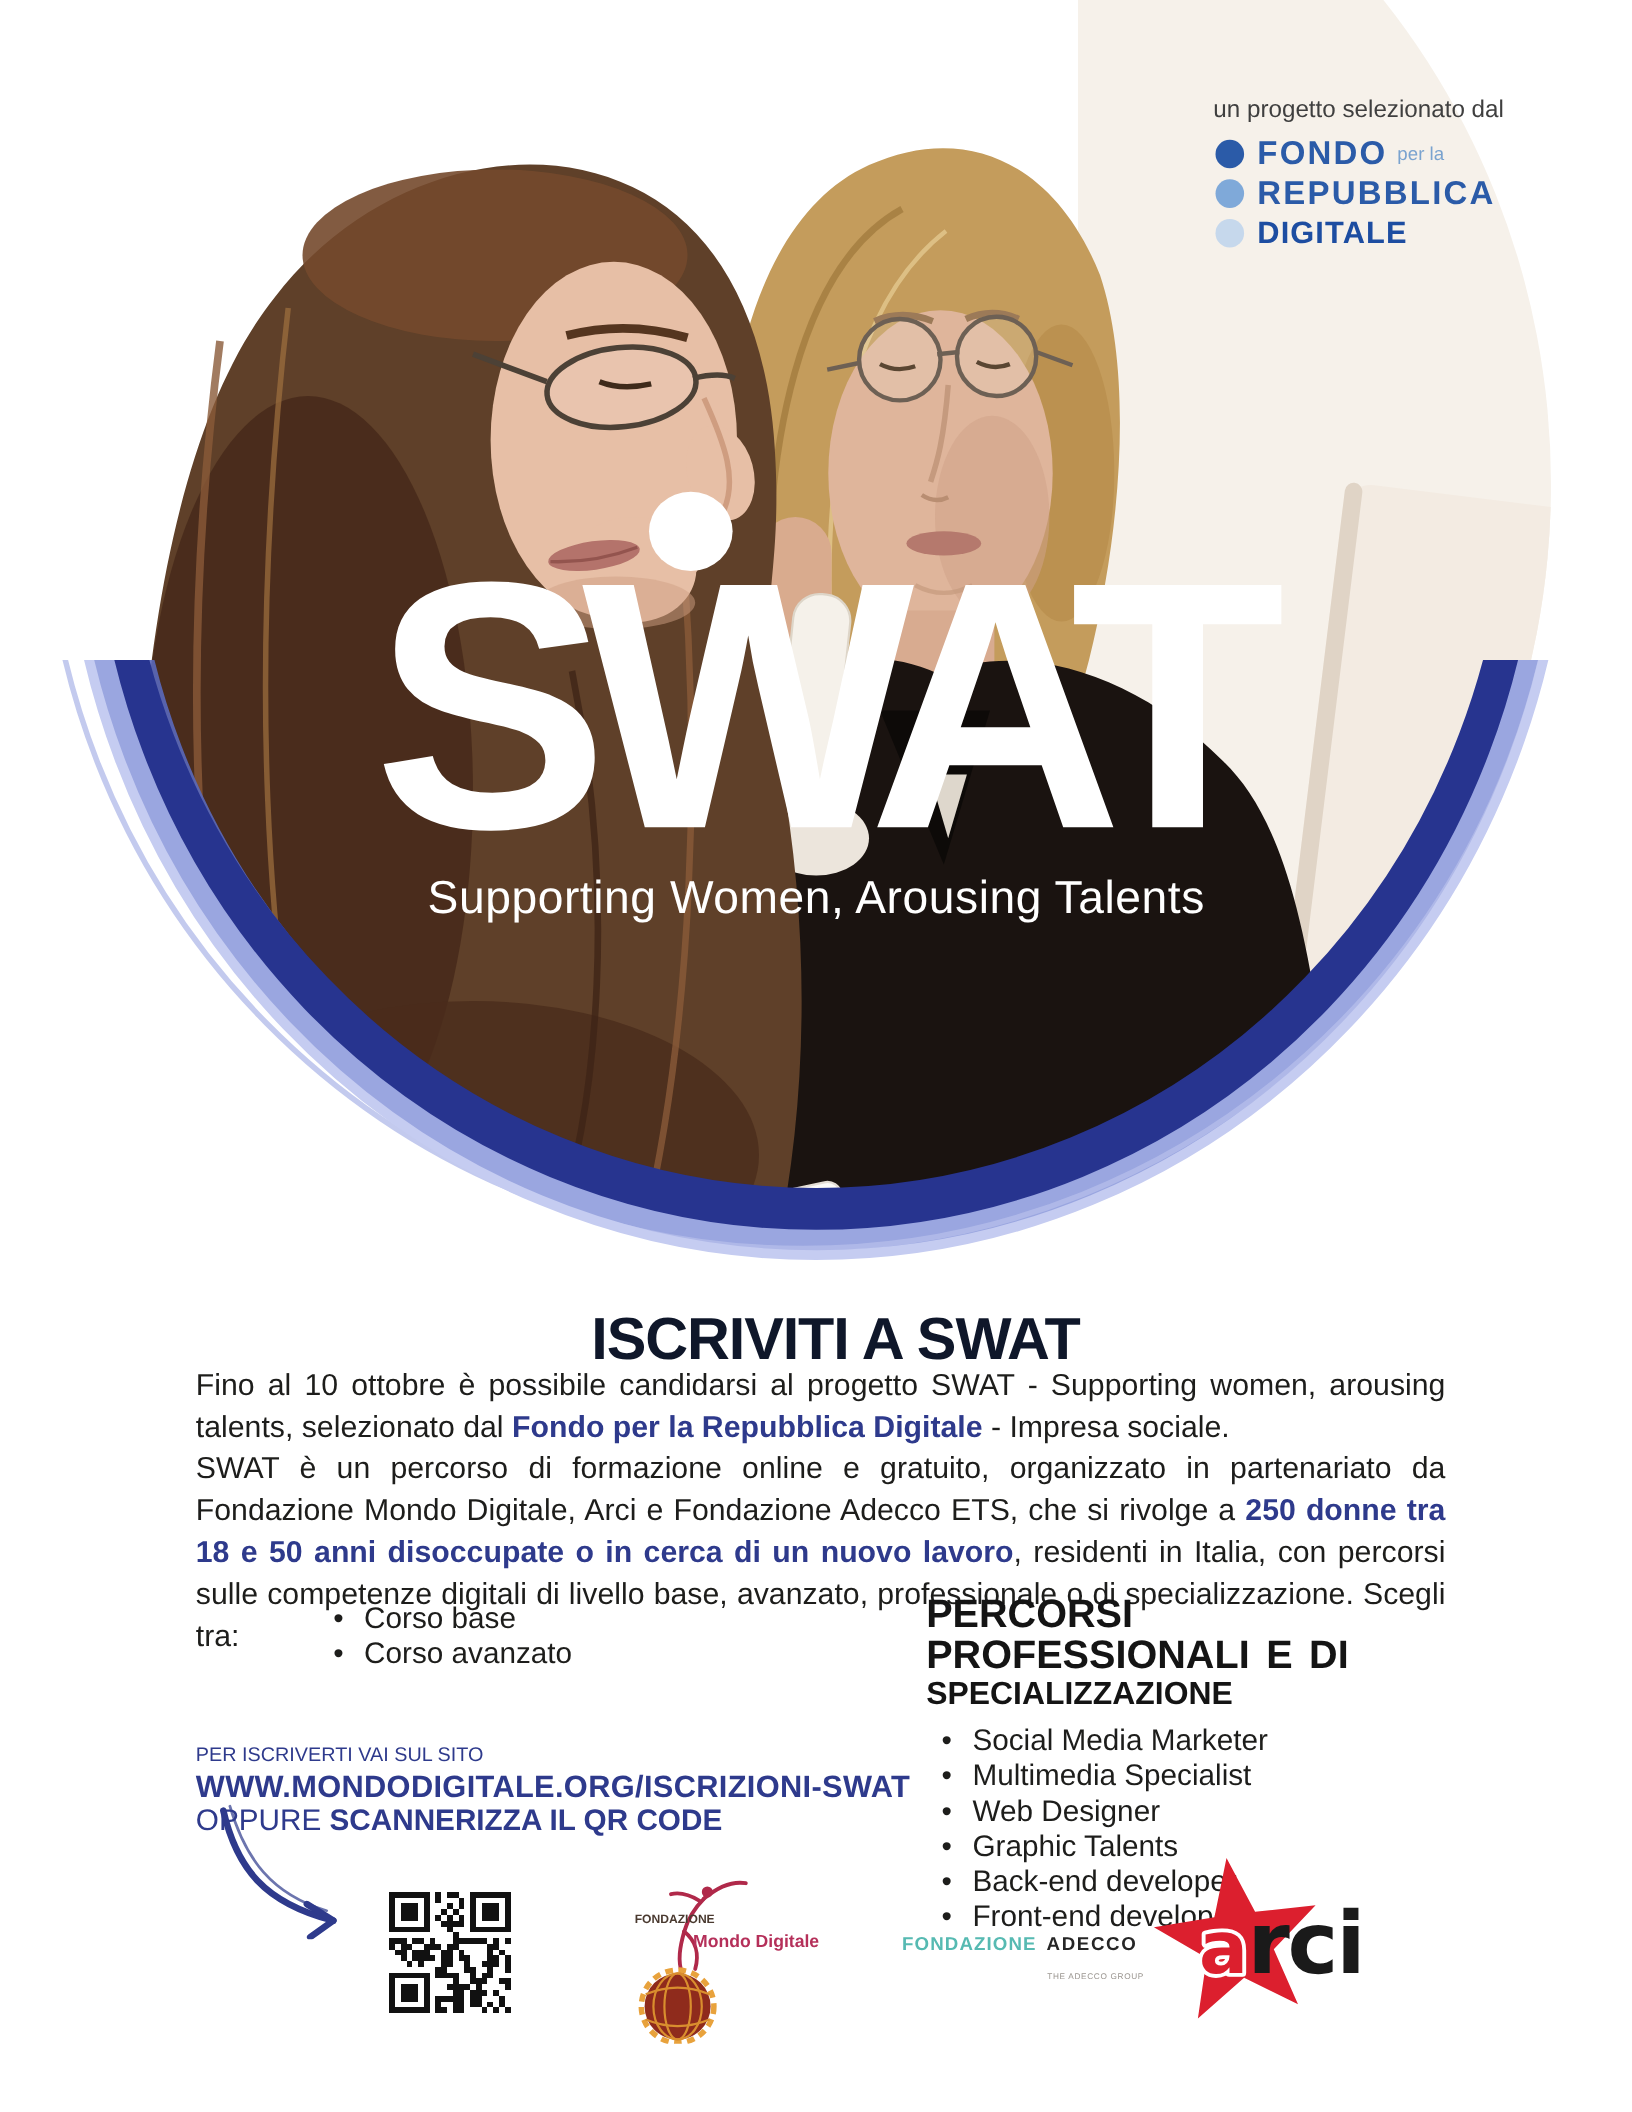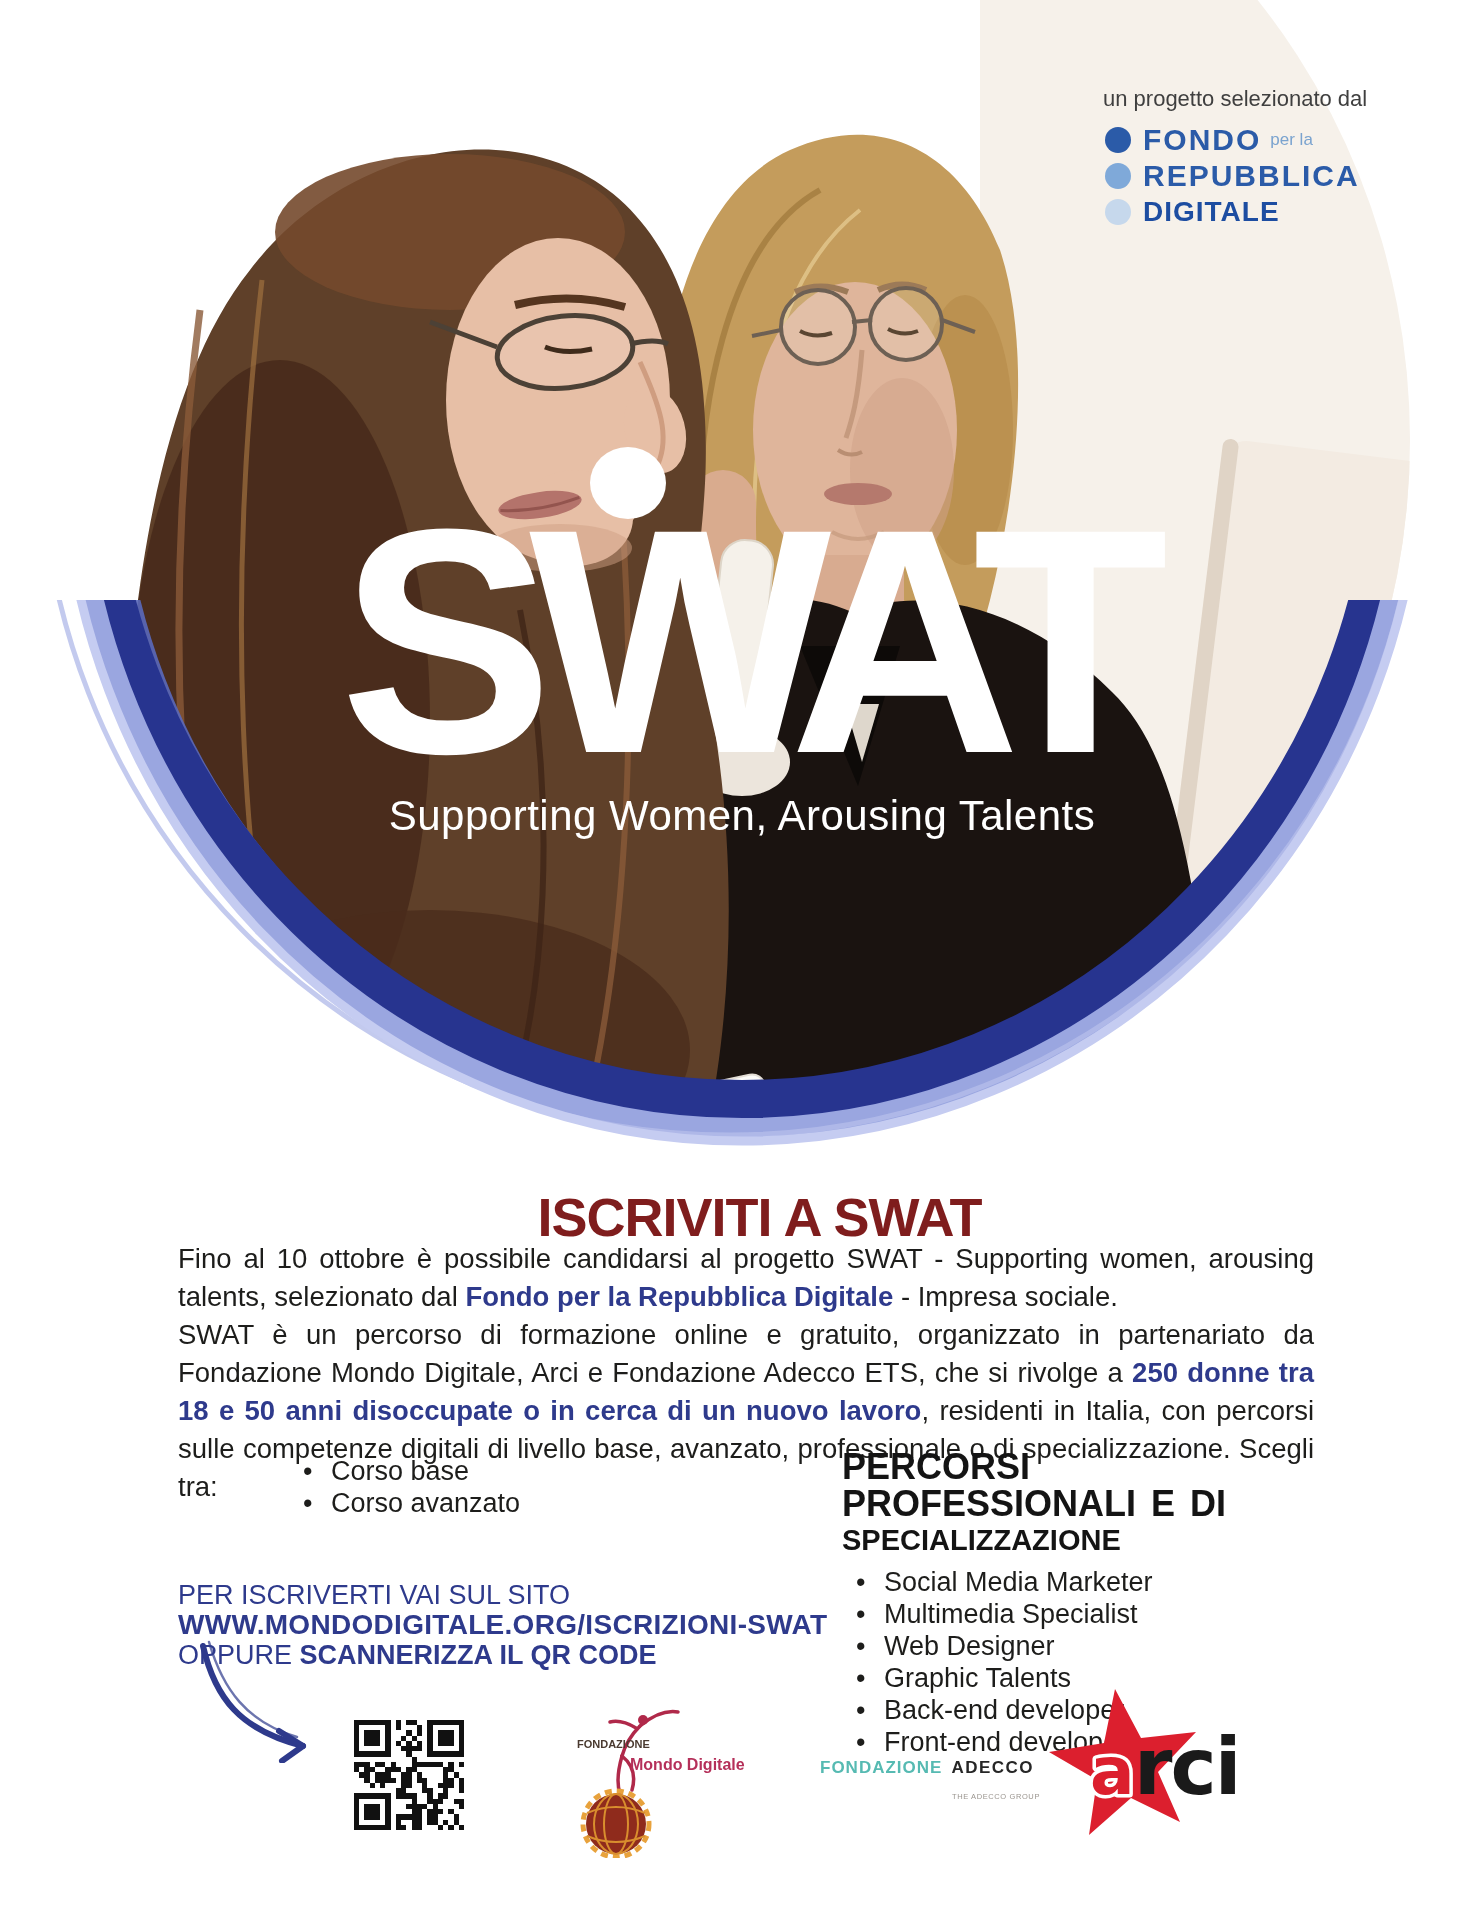--- a/index.html
+++ b/index.html
@@ -31,42 +31,42 @@
   .fund-dot{width:26px;height:26px;border-radius:50%;margin-right:12px;flex:none;}
   .fund-dot1{background:#2b5ba8;}
   .fund-dot2{background:#7fa9d9;}
   .fund-dot3{background:#c6d8ec;}
   .fund-main{font-size:30px;font-weight:bold;color:#2b5ba8;letter-spacing:2px;}
   .fund-suffix{font-size:17px;color:#7aa3cf;margin-left:9px;font-weight:500;}
   .fund-bold{font-size:28px;font-weight:800;color:#1d4da1;letter-spacing:1px;}
   
   .enroll-heading{
     left:0;right:0;top:1150px;text-align:center;
-    font-size:54px;font-weight:bold;color:#7f1d1d;letter-spacing:-1px;padding-left:35px;
+    font-size:54px;font-weight:bold;color:#0f172a;letter-spacing:-1px;padding-left:35px;
   }
   .body-text{left:178px;top:1240px;width:1136px;}
   .body-text p{margin:0;font-size:27.5px;line-height:38px;text-align:justify;color:#1d1d1b;}
   .hl{color:#2e3a8c;font-weight:bold;margin-top:24px;}
   
   .col-heading{font-size:29px;font-weight:bold;color:#141414;margin:0;line-height:37px;}
   .col-heading-wide{word-spacing:5px;font-size:36px;}
   .left-col{left:257px;top:1448px;width:420px;}
   .right-col{left:842px;top:1448px;width:450px;}
   ul.bullets{list-style:none;margin:7px 0 0 0;padding:0;}
   .left-col ul.bullets{margin-left:42px;}
   .right-col ul.bullets{margin-left:10px;}
   ul.bullets li{
     position:relative;font-size:27px;line-height:32px;color:#1d1d1b;padding-left:32px;
   }
   ul.bullets li::before{
     content:"\2022";position:absolute;left:4px;top:0;color:#1d1d1b;
   }
   
   .cta{left:178px;top:1580px;color:#2e3a8c;}
-  .cta-line1{font-size:27px;font-weight:500;line-height:30px;}
+  .cta-line1{font-size:18px;font-weight:500;line-height:30px;}
   .cta-line2{font-size:28px;font-weight:bold;line-height:30px;letter-spacing:0.3px;}
   .cta-line3{font-size:27px;font-weight:500;line-height:30px;}
   .cta-line3 .b{font-weight:bold;}
   
   .qr-wrap{left:346px;top:1712px;width:126px;height:126px;background:#ffffff;}
   .adecco{left:820px;top:1758px;width:220px;}
   .adecco-row{display:flex;align-items:baseline;gap:9px;}
   .adecco-f{font-size:17px;font-weight:bold;color:#56bab2;letter-spacing:1px;}
   .adecco-a{font-size:17px;font-weight:800;color:#262626;letter-spacing:1.5px;}
   .adecco-tag{font-size:7.5px;color:#9a958f;letter-spacing:0.6px;text-align:right;margin-top:14px;width:148px;margin-left:72px;}

